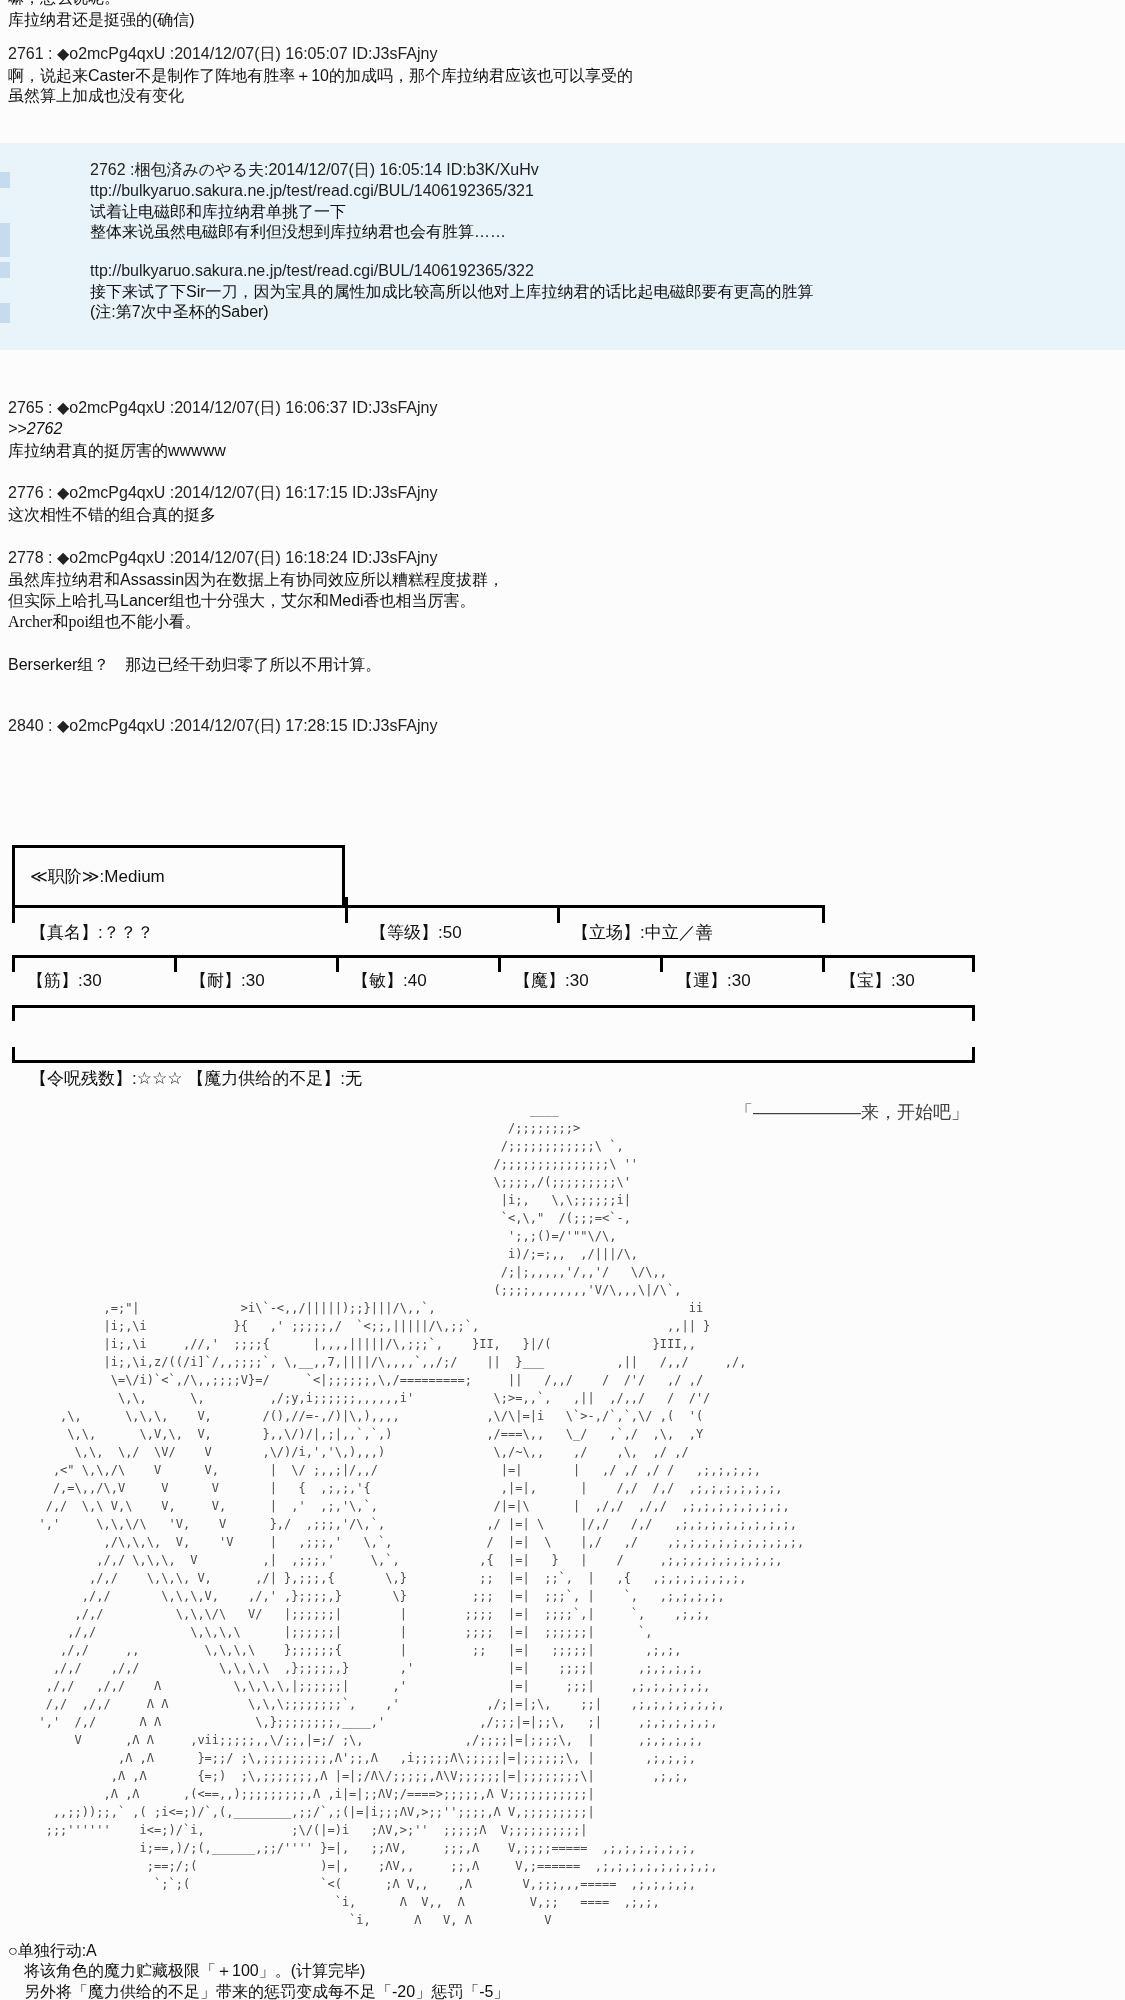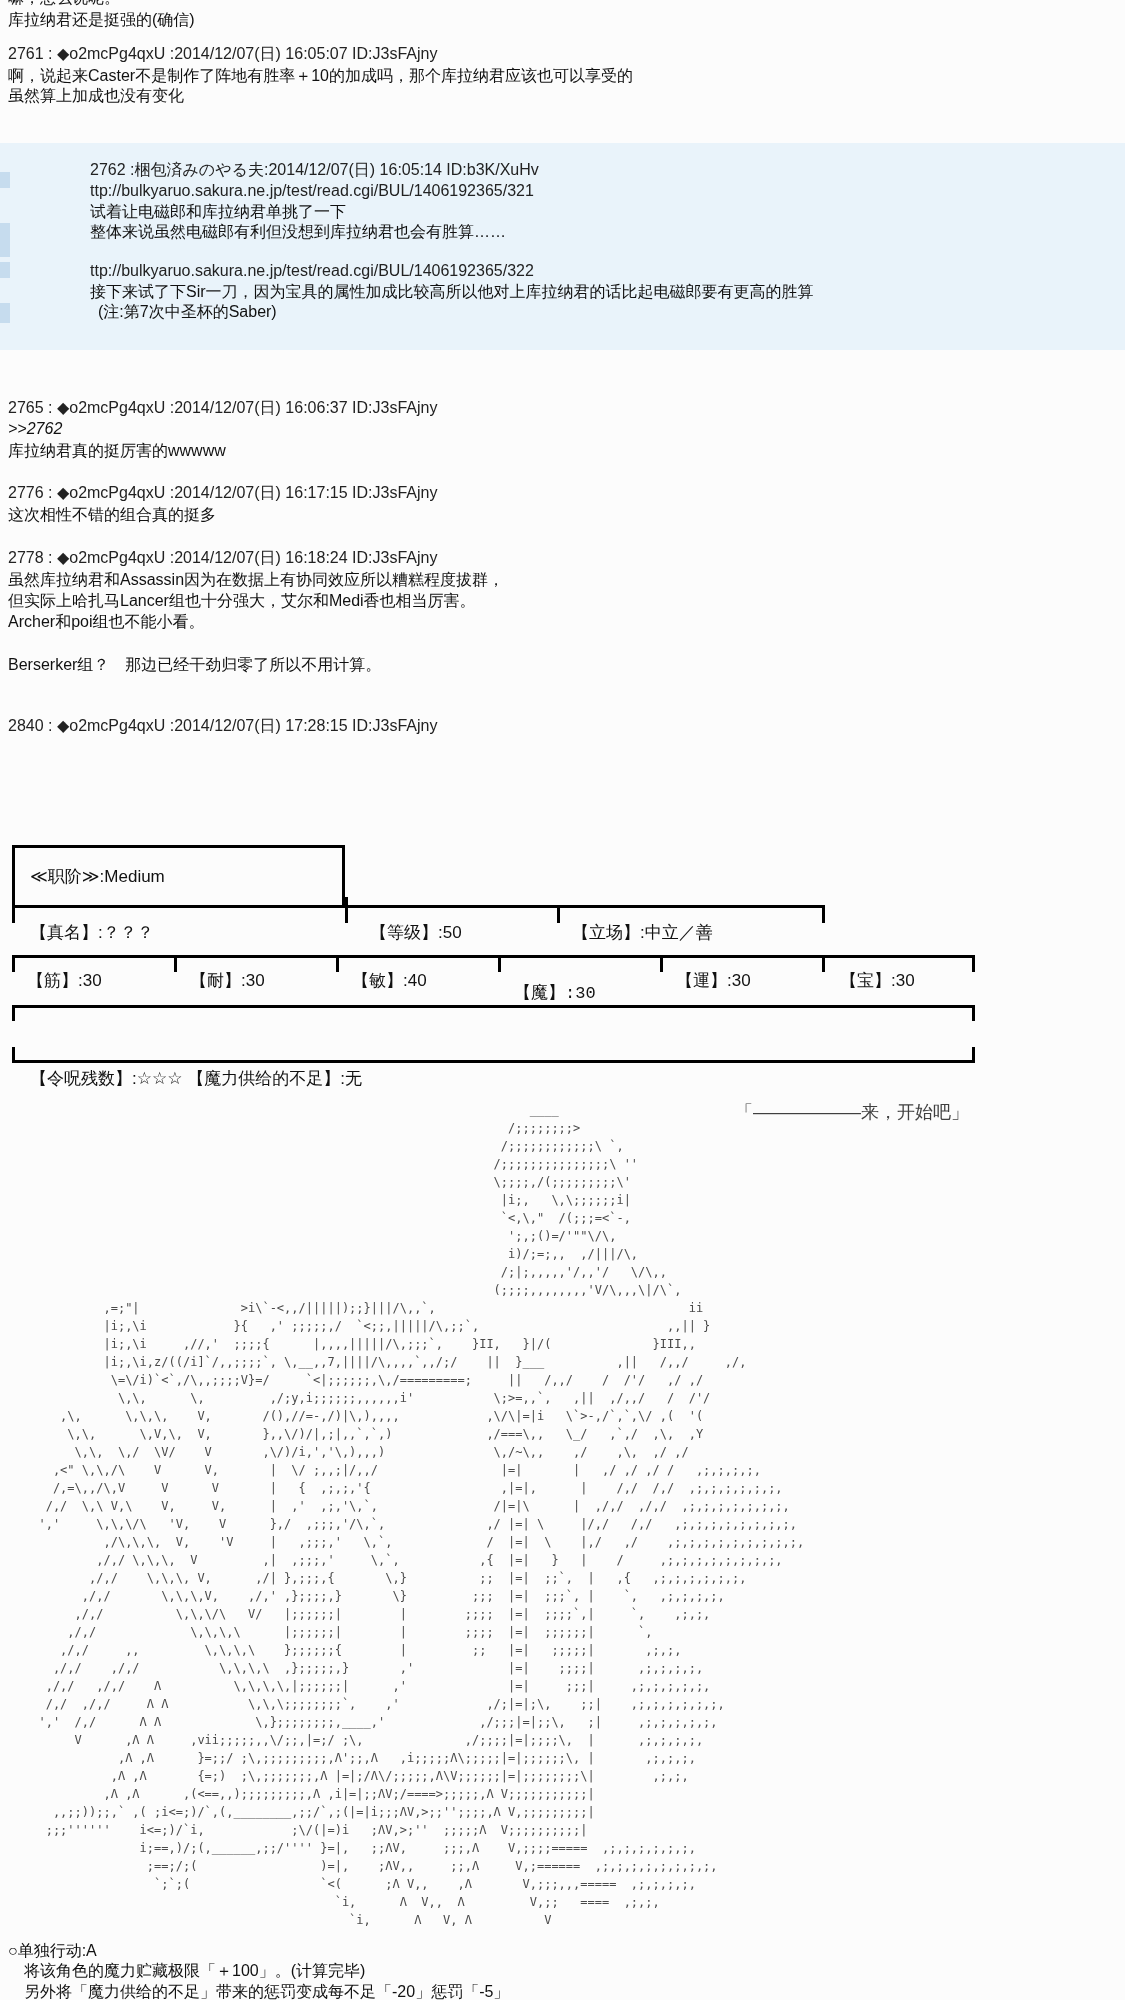--- a/index.html
+++ b/index.html
@@ -48,40 +48,40 @@
   <div class="edge-mark" style="top:80px;height:34px;"></div>
   <div class="edge-mark" style="top:119px;height:16px;"></div>
   <div class="edge-mark" style="top:160px;height:20px;"></div>
   <div class="quote-inner">
     <div class="abs post-header" style="left:0;top:17px;">2762 :梱包済みのやる夫:2014/12/07(日) 16:05:14 ID:b3K/XuHv</div>
     <div class="abs post-line link-text" style="left:0;top:39px;">ttp://bulkyaruo.sakura.ne.jp/test/read.cgi/BUL/1406192365/321</div>
     <div class="abs post-line" style="left:0;top:59px;">试着让电磁郎和库拉纳君单挑了一下</div>
     <div class="abs post-line" style="left:0;top:79px;">整体来说虽然电磁郎有利但没想到库拉纳君也会有胜算……</div>
     <div class="abs post-line link-text" style="left:0;top:119px;">ttp://bulkyaruo.sakura.ne.jp/test/read.cgi/BUL/1406192365/322</div>
     <div class="abs post-line" style="left:0;top:139px;">接下来试了下Sir一刀，因为宝具的属性加成比较高所以他对上库拉纳君的话比起电磁郎要有更高的胜算</div>
-    <div class="abs post-line" style="left:8px;top:159px;">(注:第7次中圣杯的Saber)</div>
+    <div class="abs post-line" style="left:0;top:159px;">(注:第7次中圣杯的Saber)</div>
   </div>
 </div>
 
 <div>
   <div class="abs post-header" style="left:8px;top:398px;">2765 : ◆o2mcPg4qxU :2014/12/07(日) 16:06:37 ID:J3sFAjny</div>
   <div class="abs post-line" style="left:8px;top:420px;font-style:italic;">&gt;&gt;2762</div>
   <div class="abs post-line" style="left:8px;top:441px;">库拉纳君真的挺厉害的wwwww</div>
 </div>
 
 <div>
   <div class="abs post-header" style="left:8px;top:483px;">2776 : ◆o2mcPg4qxU :2014/12/07(日) 16:17:15 ID:J3sFAjny</div>
   <div class="abs post-line" style="left:8px;top:505px;">这次相性不错的组合真的挺多</div>
 </div>
 
 <div>
   <div class="abs post-header" style="left:8px;top:548px;">2778 : ◆o2mcPg4qxU :2014/12/07(日) 16:18:24 ID:J3sFAjny</div>
   <div class="abs post-line" style="left:8px;top:570px;">虽然库拉纳君和Assassin因为在数据上有协同效应所以糟糕程度拔群，</div>
   <div class="abs post-line" style="left:8px;top:591px;">但实际上哈扎马Lancer组也十分强大，艾尔和Medi香也相当厉害。</div>
-  <div class="abs post-line" style="left:8px;top:612px;">Archer和poi组也不能小看。</div>
+  <div class="abs post-line" style="left:8px;top:612px;font-family:Liberation Serif, serif;">Archer和poi组也不能小看。</div>
   <div class="abs post-line" style="left:8px;top:655px;">Berserker组？　那边已经干劲归零了所以不用计算。</div>
 </div>
 
 <div>
   <div class="abs post-header" style="left:8px;top:716px;">2840 : ◆o2mcPg4qxU :2014/12/07(日) 17:28:15 ID:J3sFAjny</div>
 </div>
 
 <div class="stat-table">
 
   <div class="seg" style="top:0;left:0;width:333px;height:3px;"></div>
@@ -111,21 +111,21 @@
   <div class="seg" style="top:202px;left:0;width:3px;height:16px;"></div>
   <div class="seg" style="top:202px;left:960px;width:3px;height:16px;"></div>
 
   <div class="stat-text" style="left:18px;top:20px;">≪职阶≫:Medium</div>
   <div class="stat-text" style="left:18px;top:76px;">【真名】:？？？</div>
   <div class="stat-text" style="left:358px;top:76px;">【等级】:50</div>
   <div class="stat-text" style="left:560px;top:76px;">【立场】:中立／善</div>
   <div class="stat-text" style="left:15px;top:124px;">【筋】:30</div>
   <div class="stat-text" style="left:178px;top:124px;">【耐】:30</div>
   <div class="stat-text" style="left:340px;top:124px;">【敏】:40</div>
-  <div class="stat-text" style="left:502px;top:136px;font-family:Liberation Mono, monospace;">【魔】:30</div>
+  <div class="stat-text" style="left:502px;top:124px;">【魔】:30</div>
   <div class="stat-text" style="left:664px;top:124px;">【運】:30</div>
   <div class="stat-text" style="left:828px;top:124px;">【宝】:30</div>
   <div class="stat-text" style="left:18px;top:174px;margin-top:48px;">【令呪残数】:☆☆☆ 【魔力供给的不足】:无</div>
 </div>
 
 <pre class="aa">                                                                      ____
                                                                    /;;;;;;;;&gt;
                                                                   /;;;;;;;;;;;;\ `,
                                                                  /;;;;;;;;;;;;;;;\ ''
                                                                  \;;;;,/(;;;;;;;;;\'

